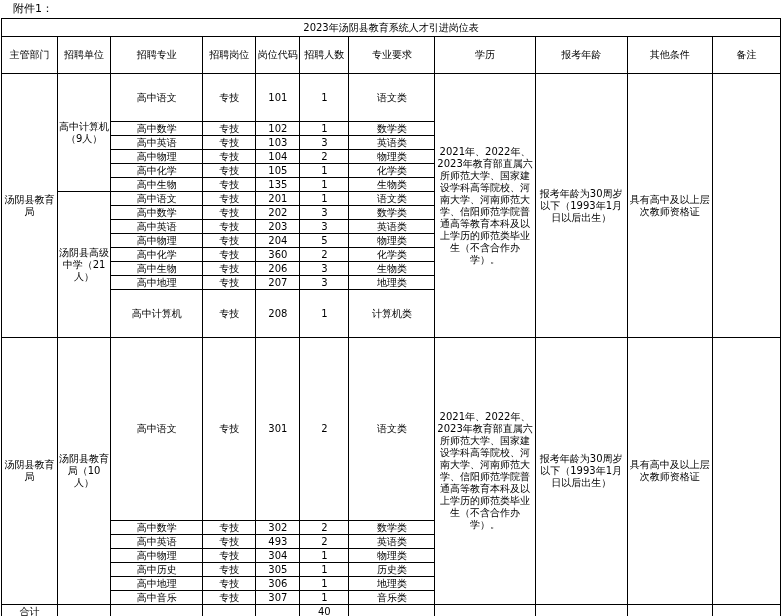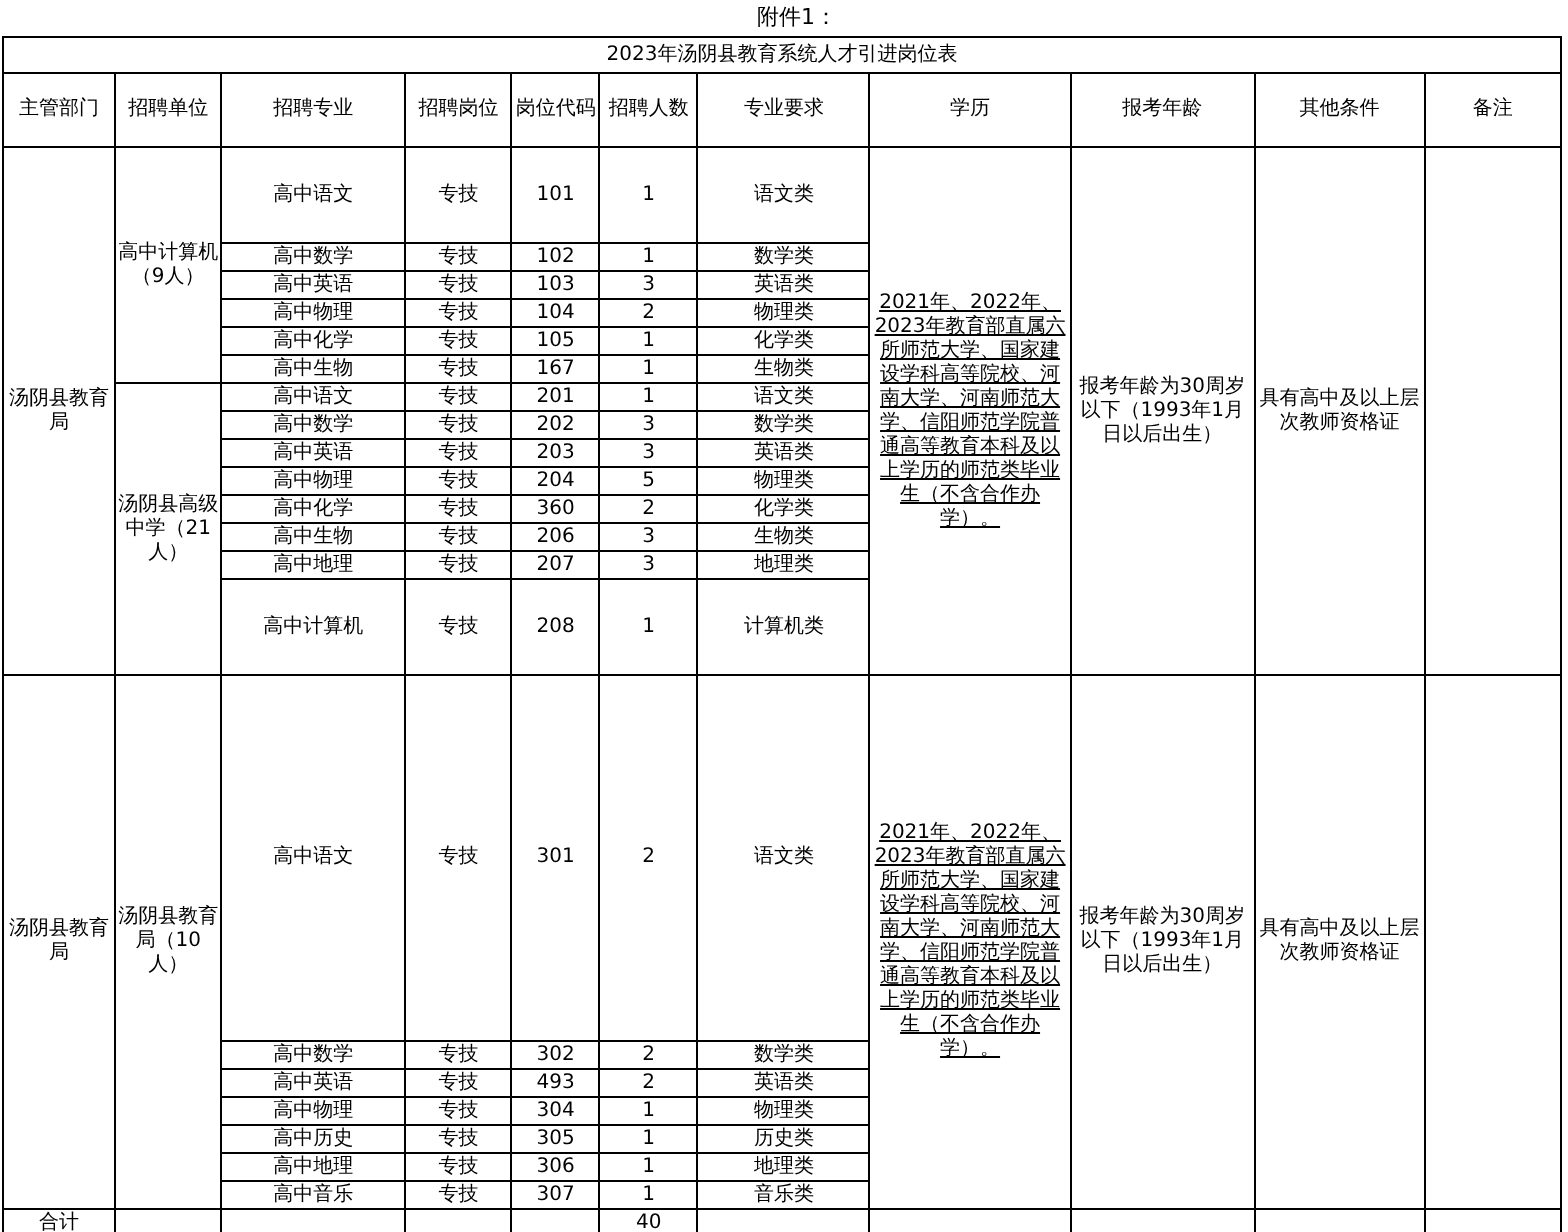--- a/index.html
+++ b/index.html
@@ -12,21 +12,20 @@
     height: 616px;
     font-family: "DejaVu Sans", "Liberation Sans", sans-serif;
     color: #000000;
     overflow: hidden;
   }
   #attach-label {
     font-size: 11px;
     padding: 2px 0 2px 13px;
     line-height: 14px;
     white-space: nowrap;
-    text-align: center;
   }
   table.sheet {
     border-collapse: collapse;
     table-layout: fixed;
     width: 780px;
     margin-left: 1px;
   }
   table.sheet td {
     border: 1px solid #000000;
     font-size: 10px;
@@ -53,21 +52,20 @@
   }
   td.block-left {
     font-size: 10.5px;
     line-height: 14px;
   }
   td.edu {
     font-size: 10px;
     line-height: 12.5px;
     text-align: center;
     padding: 1px 3px;
-    text-decoration: underline;
   }
   td.age {
     font-size: 10px;
     line-height: 13px;
   }
   td.other {
     font-size: 10.5px;
     line-height: 14px;
     margin-left: 12px;
   }
@@ -153,21 +151,21 @@
   <tr>
     <td class="row">高中化学</td>
     <td class="row">专技</td>
     <td class="row">105</td>
     <td class="row">1</td>
     <td class="row">化学类</td>
   </tr>
   <tr>
     <td class="row">高中生物</td>
     <td class="row">专技</td>
-    <td class="row">167</td>
+    <td class="row">135</td>
     <td class="row">1</td>
     <td class="row">生物类</td>
   </tr>
 
   <tr>
     <td class="block-left" rowspan="8">汤阴县高级中学（21人）</td>
     <td class="row">高中语文</td>
     <td class="row">专技</td>
     <td class="row">201</td>
     <td class="row">1</td>

